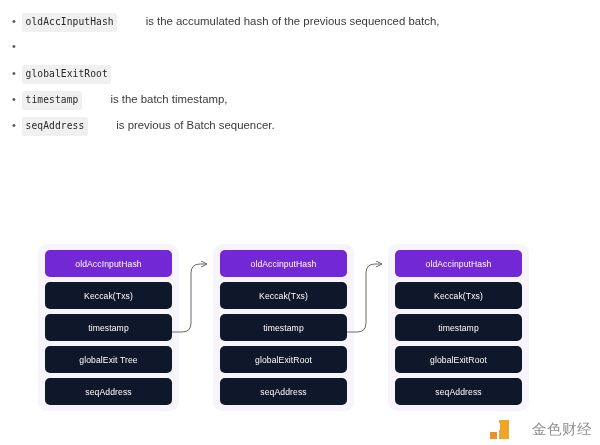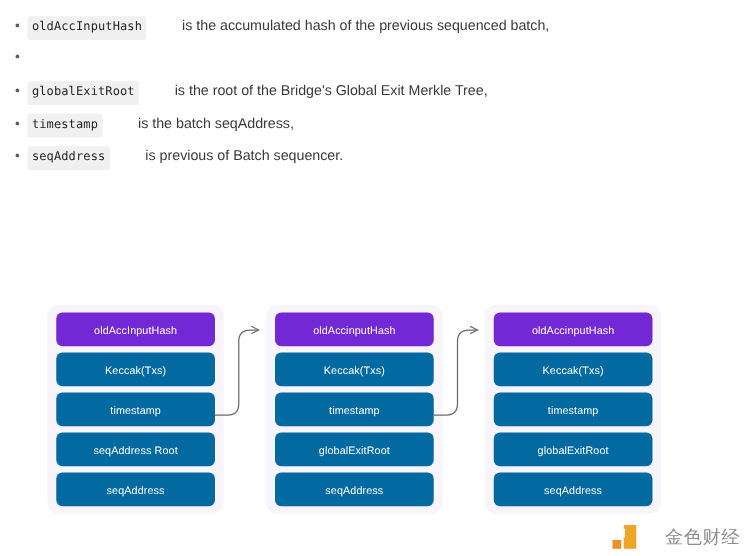--- a/index.html
+++ b/index.html
@@ -91,21 +91,21 @@
     justify-content: center;
     color: #ffffff;
     font-size: 8.6px;
     letter-spacing: 0.1px;
     white-space: nowrap;
   }
   .batch-row.head {
     background: #7328d6;
   }
   .batch-row.body {
-    background: #0369a1;
+    background: #0f172a;
   }
 
   
   .connector {
     position: absolute;
     left: 0;
     top: 0;
     width: 600px;
     height: 249px;
     pointer-events: none;
@@ -166,44 +166,43 @@
     <span class="bullet-dot">•</span>
     <span class="code-chip">oldAccInputHash</span>
     <span class="bullet-text">is the accumulated hash of the previous sequenced batch,</span>
   </li>
   <li class="bullet-item">
     <span class="bullet-dot">•</span>
   </li>
   <li class="bullet-item">
     <span class="bullet-dot">•</span>
     <span class="code-chip">globalExitRoot</span>
-    <span class="bullet-text">is the root of the Bridge's Global Exit Merkle Tree,</span>
   </li>
   <li class="bullet-item">
     <span class="bullet-dot">•</span>
     <span class="code-chip">timestamp</span>
-    <span class="bullet-text">is the batch seqAddress,</span>
+    <span class="bullet-text">is the batch timestamp,</span>
   </li>
   <li class="bullet-item">
     <span class="bullet-dot">•</span>
     <span class="code-chip">seqAddress</span>
     <span class="bullet-text">is previous of Batch sequencer.</span>
   </li>
 </ul>
 
 <div class="diagram">
 
   <div class="batch-title" style="left:38px; top:18px; width:141px;">Batch n</div>
   <div class="batch-title" style="left:213px; top:18px; width:141px;">Batch n + 1</div>
 
   <div class="batch-card" style="left:38px; top:48px;">
     <div class="batch-row head">oldAccInputHash</div>
     <div class="batch-row body">Keccak(Txs)</div>
     <div class="batch-row body">timestamp</div>
-    <div class="batch-row body">seqAddress Root</div>
+    <div class="batch-row body">globalExit Tree</div>
     <div class="batch-row body">seqAddress</div>
   </div>
 
   <div class="batch-card" style="left:213px; top:48px;">
     <div class="batch-row head">oldAccinputHash</div>
     <div class="batch-row body">Keccak(Txs)</div>
     <div class="batch-row body">timestamp</div>
     <div class="batch-row body">globalExitRoot</div>
     <div class="batch-row body">seqAddress</div>
   </div>

